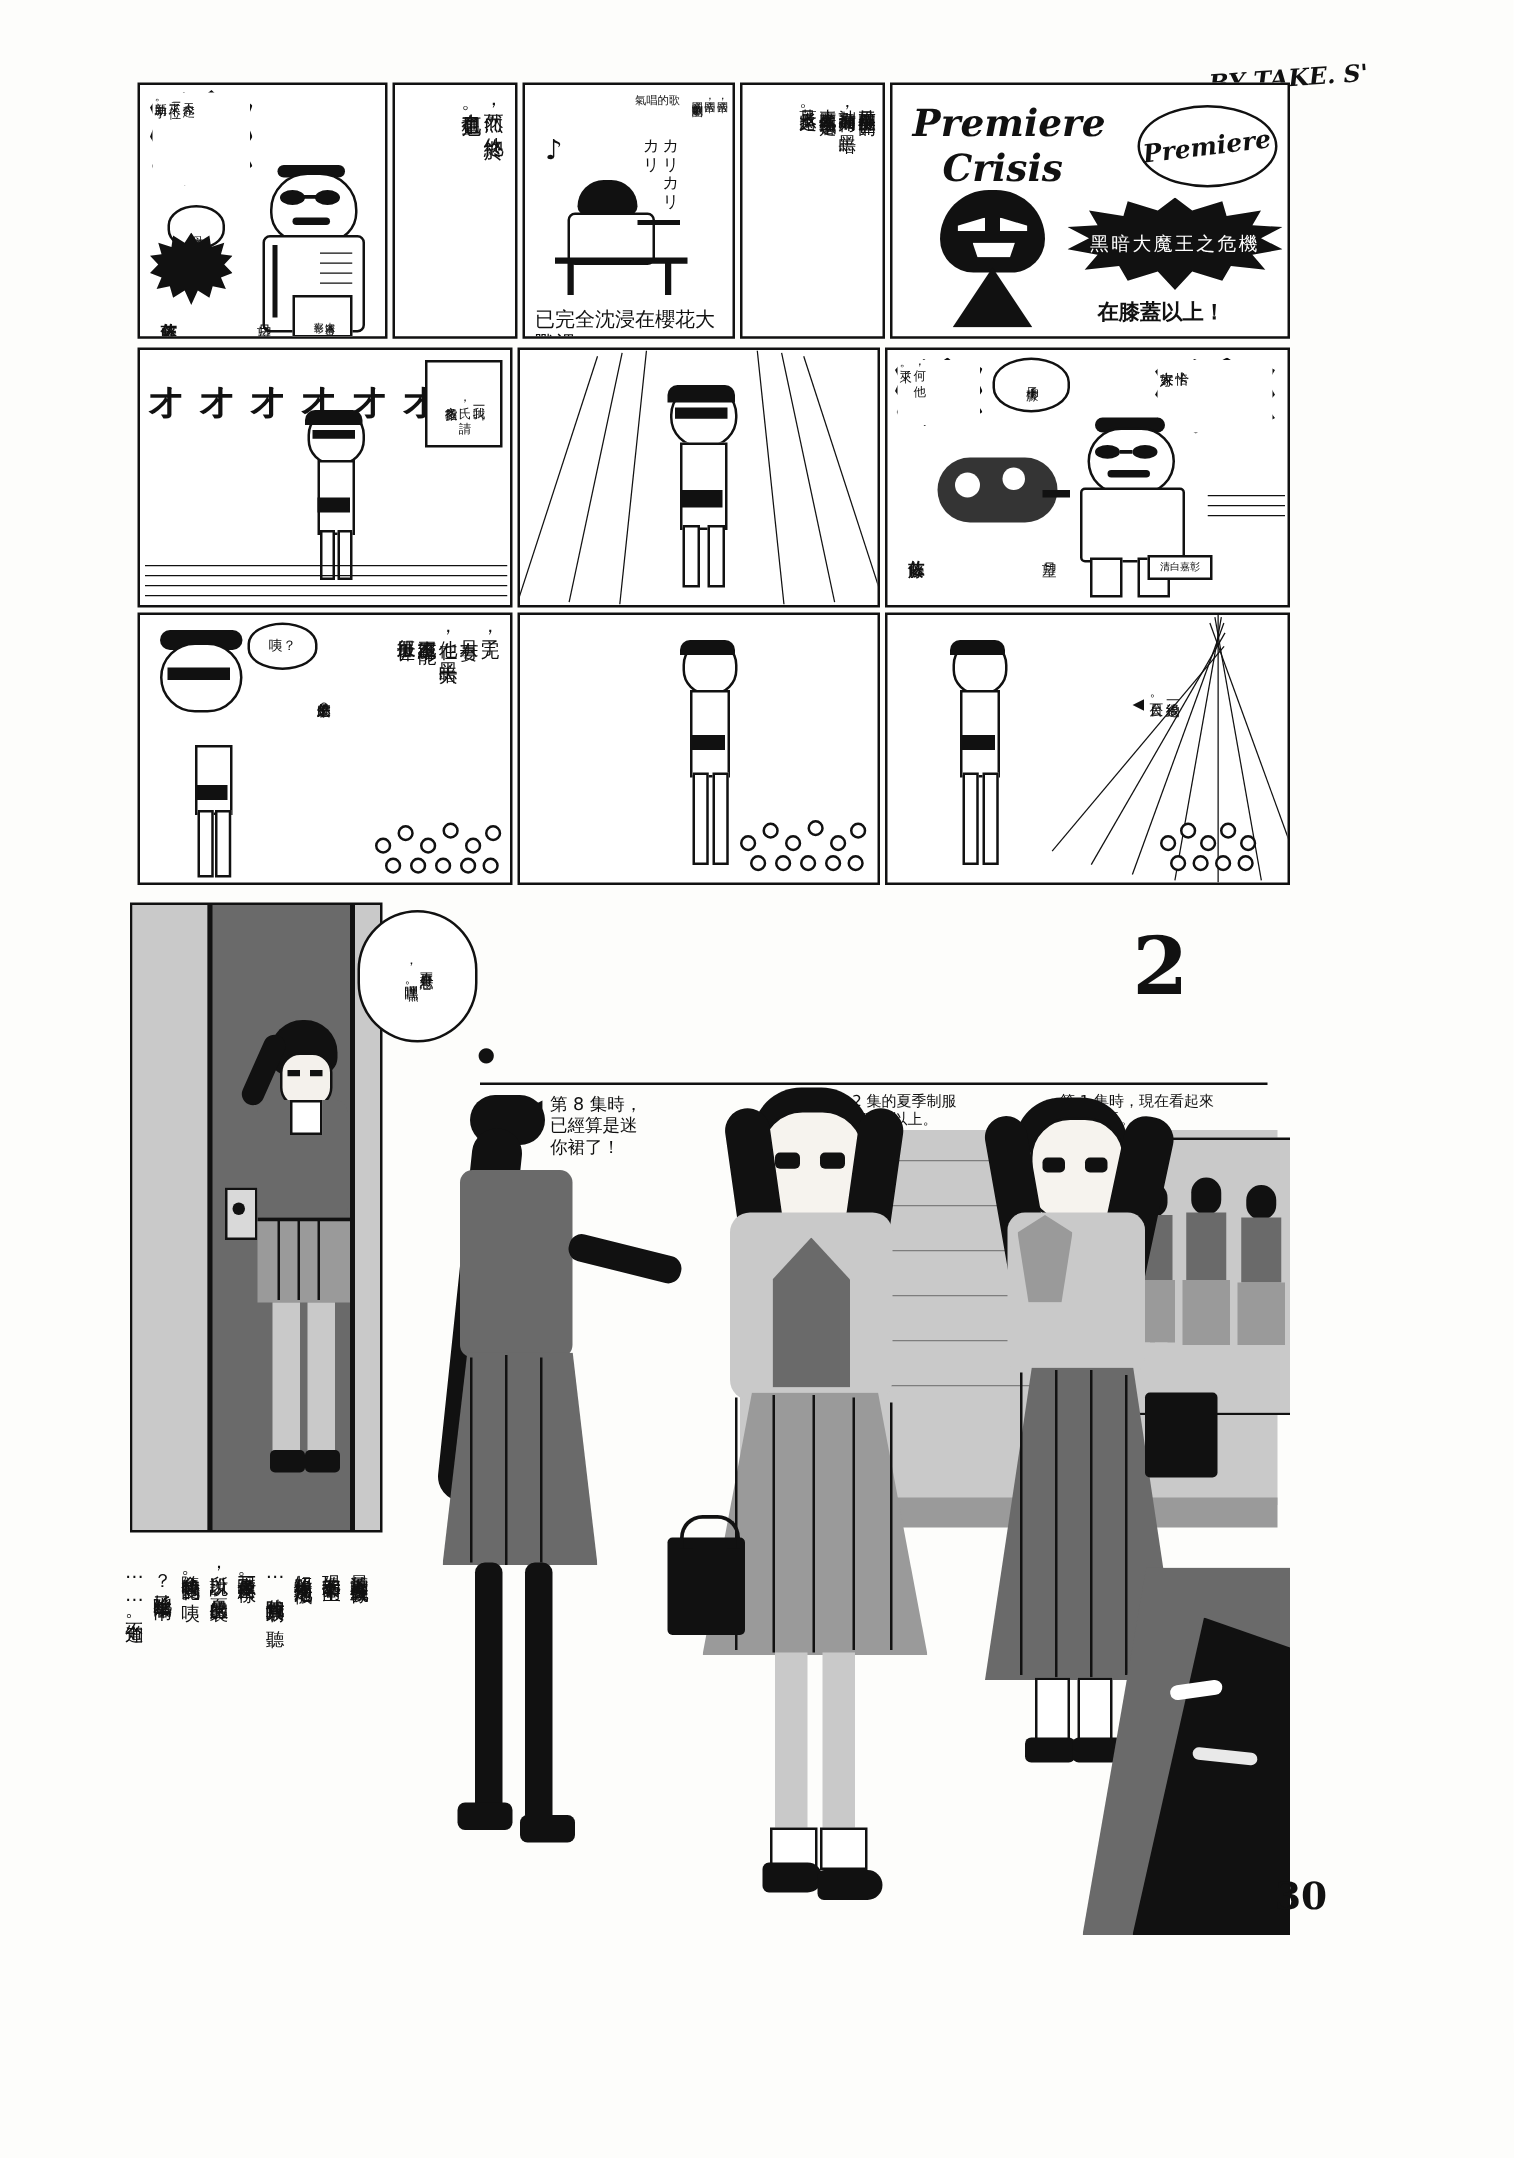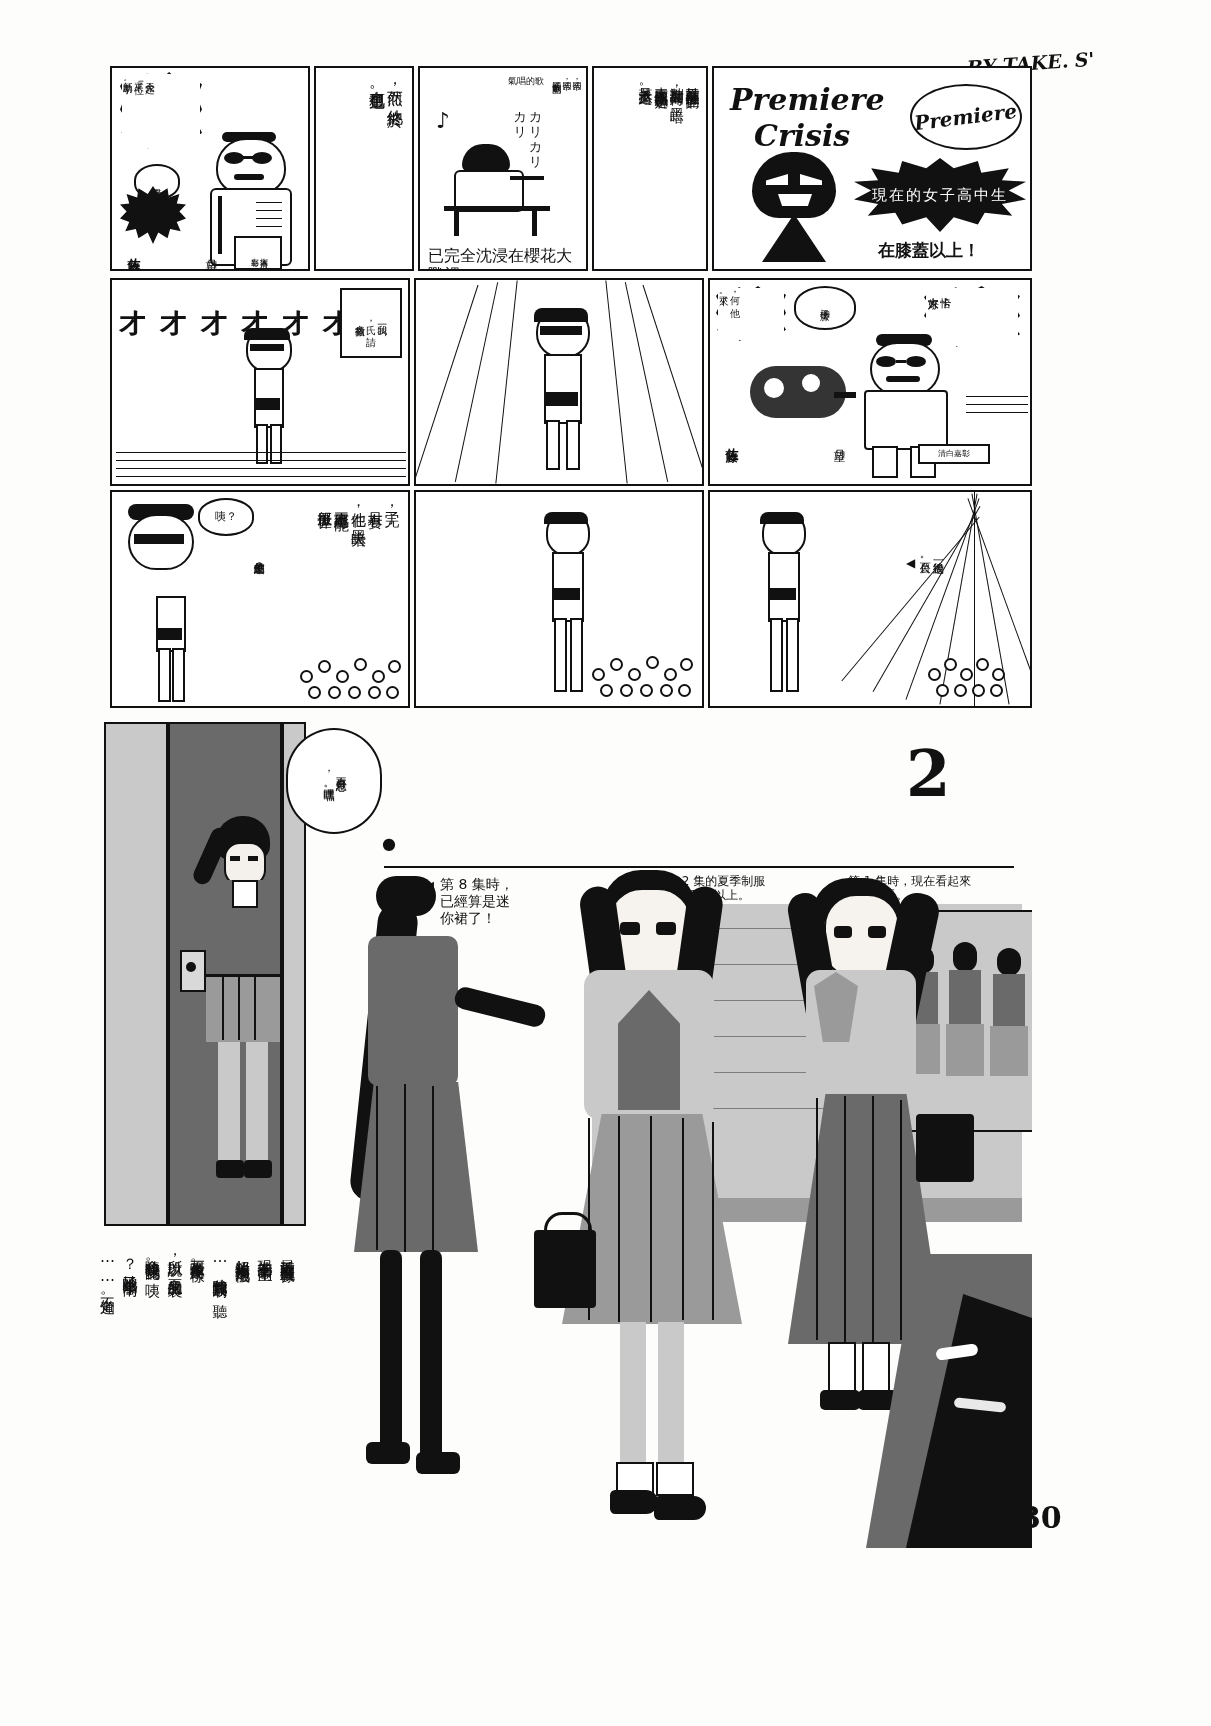--- a/index.html
+++ b/index.html
@@ -202,21 +202,21 @@
 
     <div class="figure" style="left:26px; top:84px; width:110px; height:112px;">
       <div class="ink" style="left:12px; top:0px; width:84px; height:66px; border-radius:44px 44px 30px 30px;"></div>
       <div style="position:absolute; left:26px; top:22px; width:22px; height:11px; background:#fff; clip-path:polygon(0% 60%,100% 0%,100% 100%,0% 100%);"></div>
       <div style="position:absolute; left:60px; top:22px; width:22px; height:11px; background:#fff; clip-path:polygon(0% 0%,100% 60%,100% 100%,0% 100%);"></div>
       <div style="position:absolute; left:38px; top:42px; width:34px; height:12px; background:#fff; clip-path:polygon(0% 0%,100% 0%,88% 100%,12% 100%);"></div>
       <div class="ink" style="left:22px; top:62px; width:64px; height:48px; clip-path:polygon(50% 0%,100% 100%,0% 100%);"></div>
     </div>
 
     <div class="starburst" style="left:140px; top:90px; width:172px; height:74px;">
-      <span class="lbl">現在的女子高中生</span>
+      <span class="lbl">黑暗大魔王之危機</span>
     </div>
     <div class="htext" style="left:164px; top:172px; font-size:17px; font-weight:bold;">在膝蓋以上！</div>
   </div>
 
   <div class="frame" style="left:110px; top:278px; width:300px; height:208px;">
 
     <div class="htext" style="left:6px; top:24px; font-size:30px; letter-spacing:10px; font-weight:bold;">オオオオオオ</div>
     <div class="figure" style="left:122px; top:48px; width:66px; height:132px;">
       <div style="position:absolute; left:12px; top:0px; width:42px; height:40px; border:2px solid #111; border-radius:20px; background:#fff;"></div>
       <div class="ink" style="left:10px; top:0px; width:46px; height:12px; border-radius:8px 8px 0 0;"></div>
@@ -285,21 +285,21 @@
     </div>
 
     <div class="figure" style="left:40px; top:72px; width:104px; height:84px;">
       <div class="ink" style="left:0; top:14px; width:96px; height:52px; border-radius:40px; opacity:.85;"></div>
       <div style="position:absolute; left:14px; top:26px; width:20px; height:20px; background:#fff; border-radius:50%;"></div>
       <div style="position:absolute; left:52px; top:22px; width:18px; height:18px; background:#fff; border-radius:50%;"></div>
       <div class="ink" style="left:84px; top:40px; width:22px; height:6px;"></div>
     </div>
     <div class="htext" style="left:14px; top:158px; font-size:13px; font-weight:bold; writing-mode:vertical-rl;">佐藤</div>
     <div class="htext" style="left:122px; top:160px; font-size:12px; writing-mode:vertical-rl;">望月</div>
-    <div class="bubble-rect" style="left:208px; top:164px; width:72px; height:20px;">
+    <div class="bubble-rect" style="left:208px; top:164px; width:52px; height:20px;">
       <div class="htext" style="position:static; font-size:8px;">清白嘉彰</div>
     </div>
     <div class="hatch" style="left:256px; top:112px; width:62px; height:30px;">
       <i style="left:0; top:4px; width:62px;"></i>
         <i style="left:0; top:12px; width:62px;"></i>
         <i style="left:0; top:20px; width:62px;"></i>
     </div>
   </div>
 
   <div class="frame" style="left:110px; top:490px; width:300px; height:218px;">

